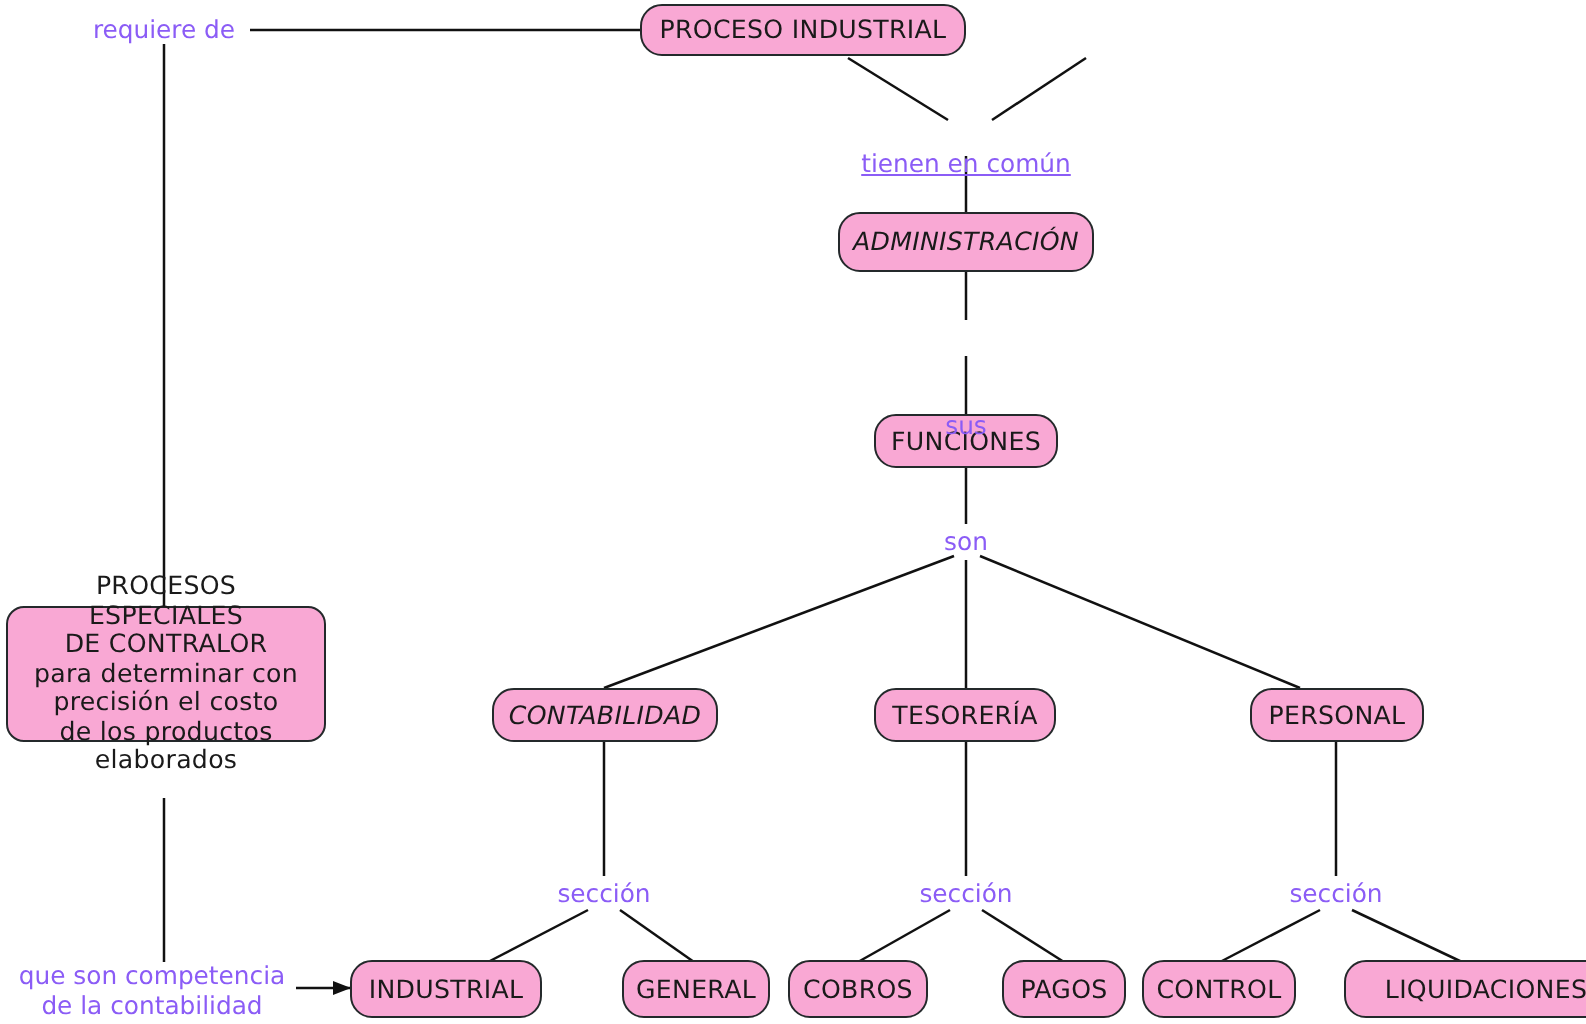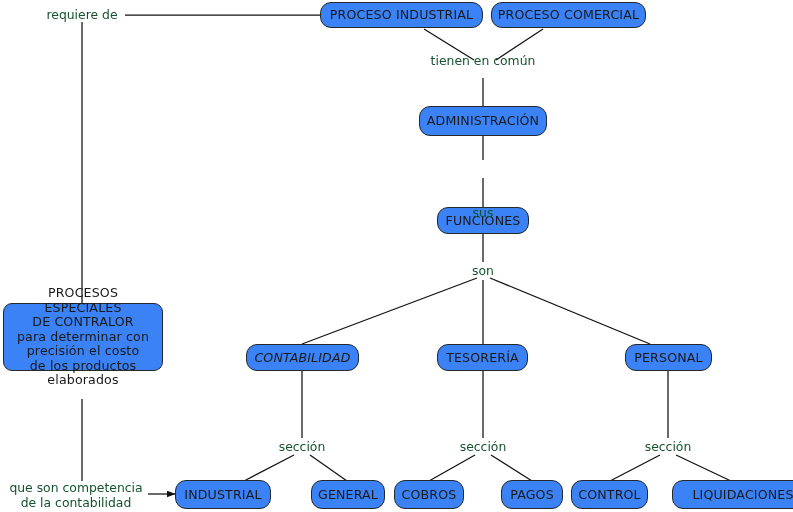--- a/index.html
+++ b/index.html
@@ -22,38 +22,38 @@
     width: 793px;
     height: 512px;
   }
   .node {
     position: absolute;
     box-sizing: border-box;
     display: flex;
     align-items: center;
     justify-content: center;
     text-align: center;
-    background: #3b82f6;
+    background: #f9a8d4;
     border: 1.4px solid #24292b;
     border-radius: 11px;
     color: #1a1a1a;
     font-size: 12.6px;
     letter-spacing: 0.15px;
     line-height: 13.5px;
     white-space: pre-line;
     z-index: 2;
   }
   .node.multiline {
     border-radius: 9px;
     line-height: 14.6px;
     padding: 3px 4px;
   }
   .linklabel {
     position: absolute;
-    color: #14532d;
+    color: #8b5cf6;
     font-size: 12.4px;
     line-height: 14.5px;
     white-space: pre-line;
     text-align: center;
     background: transparent;
     z-index: 3;
   }
 </style>
 </head>
 <body>
@@ -110,23 +110,22 @@
       <line x1="668" y1="371" x2="668" y2="438"></line>
 
       <line x1="660" y1="455" x2="610" y2="481"></line>
 
       <line x1="676" y1="455" x2="731" y2="481"></line>
     </g>
   </svg>
 
   <div class="node" style="left:320px; top:2px; width:163px; height:26px;">PROCESO INDUSTRIAL</div>
 
-  <div class="node" style="left:491px; top:2px; width:155px; height:26px;">PROCESO COMERCIAL</div>
 
-  <div class="node" style="left:419px; top:106px; width:128px; height:30px;">ADMINISTRACIÓN</div>
+  <div class="node" style="left:419px; top:106px; width:128px; height:30px;font-style:italic;">ADMINISTRACIÓN</div>
 
   <div class="node" style="left:437px; top:207px; width:92px; height:27px;text-align:right;">FUNCIONES</div>
 
   <div class="node" style="left:246px; top:344px; width:113px; height:27px;font-style:italic;">CONTABILIDAD</div>
 
   <div class="node" style="left:437px; top:344px; width:91px; height:27px;">TESORERÍA</div>
 
   <div class="node" style="left:625px; top:344px; width:87px; height:27px;">PERSONAL</div>
 
   <div class="node multiline" style="left:3px; top:303px; width:160px; height:68px;">PROCESOS ESPECIALES
@@ -143,21 +142,21 @@
   <div class="node" style="left:311px; top:480px; width:74px; height:29px;">GENERAL</div>
 
   <div class="node" style="left:501px; top:480px; width:62px; height:29px;">PAGOS</div>
 
   <div class="node" style="left:571px; top:480px; width:77px; height:29px;">CONTROL</div>
 
   <div class="node" style="left:672px; top:480px; width:142px; height:29px;text-align:right;">LIQUIDACIONES</div>
 
   <div class="linklabel" style="left:42px; top:8px; width:80px;">requiere de</div>
 
-  <div class="linklabel" style="left:413px; top:54px; width:140px;">tienen en común</div>
+  <div class="linklabel" style="left:413px; top:75px; width:140px;text-decoration:underline;">tienen en común</div>
 
   <div class="linklabel" style="left:453px; top:162px; width:60px;margin-top:44px;">sus</div>
 
   <div class="linklabel" style="left:453px; top:264px; width:60px;">son</div>
 
   <div class="linklabel" style="left:265px; top:440px; width:74px;">sección</div>
 
   <div class="linklabel" style="left:446px; top:440px; width:74px;">sección</div>
 
   <div class="linklabel" style="left:631px; top:440px; width:74px;">sección</div>

